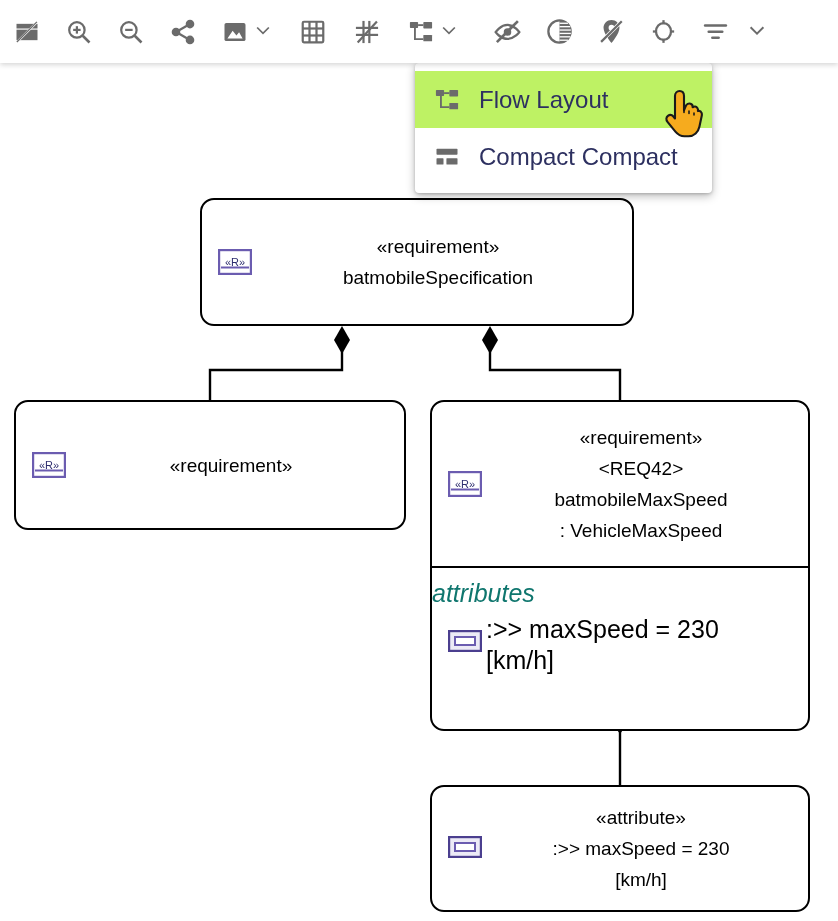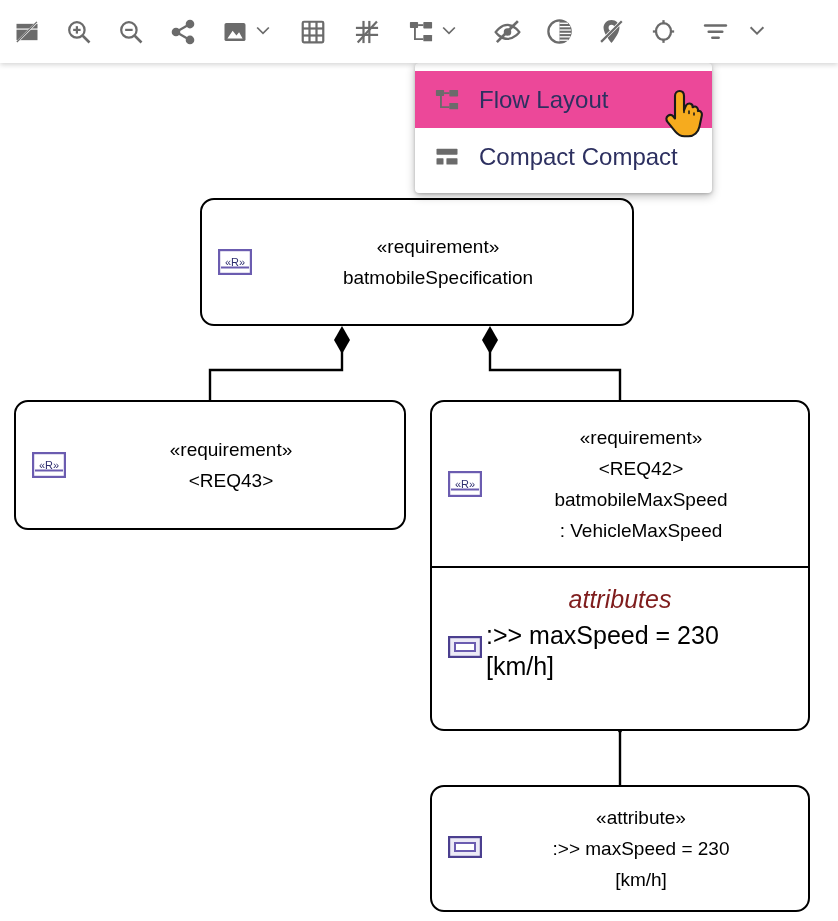--- a/index.html
+++ b/index.html
@@ -42,21 +42,21 @@
     z-index:25;
   }
   .menu-item{
     height:57px;
     display:flex;align-items:center;
     padding:0 18px;
     cursor:pointer;
     color:#2d3060;
     font-size:24px;
   }
-  .menu-item.active{background:#ec4899;}
+  .menu-item.active{background:#bef264;}
   .menu-icon{
     width:46px;flex:none;
     display:flex;align-items:center;justify-content:flex-start;
   }
   .menu-label{white-space:nowrap;}
 
   
   #hand-cursor{
     position:absolute;left:659px;top:88px;width:46px;height:56px;
     z-index:40;pointer-events:none;
@@ -94,26 +94,24 @@
     color:#000000;
     padding:0 12px 0 54px;
     box-sizing:border-box;
   }
   .guillemet{white-space:nowrap;}
 
   .compartment-sep{
     border-top:2px solid #000000;
   }
   .attr-head{
-    text-align:center;
     font-style:italic;
     font-size:25px;line-height:30px;
     padding:10px 0 6px 0;
-    color:#7f1d1d;
-    margin-top:6px;
+    color:#0f766e;
   }
   .attr-body{
     position:relative;
     padding:0 10px 12px 54px;
     font-size:25px;line-height:31px;
     color:#000;
     text-align:left;
   }
   .attr-badge{
     position:absolute;left:16px;top:14px;width:34px;height:22px;
@@ -404,21 +402,20 @@
     <div class="node-row">
       <span class="node-badge">
         <svg width="34" height="26" viewBox="0 0 34 26">
           <rect x="1" y="1" width="32" height="24" fill="#ffffff" stroke="#6b5cb0" stroke-width="2.4"></rect>
           <text x="17" y="14" font-family="'Liberation Sans',sans-serif" font-size="11" fill="#2d2d6e" text-anchor="middle" dominant-baseline="middle">«R»</text>
           <line x1="3" y1="18.5" x2="31" y2="18.5" stroke="#6b5cb0" stroke-width="2"></line>
         </svg>
       </span>
       <div class="node-text">
         <div class="guillemet">«requirement»</div>
-        <div>&lt;REQ43&gt;</div>
       </div>
     </div>
   </div>
 
   <div class="node" style="left:430px;top:337px;width:380px;height:331px;">
     <div class="sect" style="height:164px;">
       <div class="node-row">
         <span class="node-badge">
           <svg width="34" height="26" viewBox="0 0 34 26">
             <rect x="1" y="1" width="32" height="24" fill="#ffffff" stroke="#6b5cb0" stroke-width="2.4"></rect>

